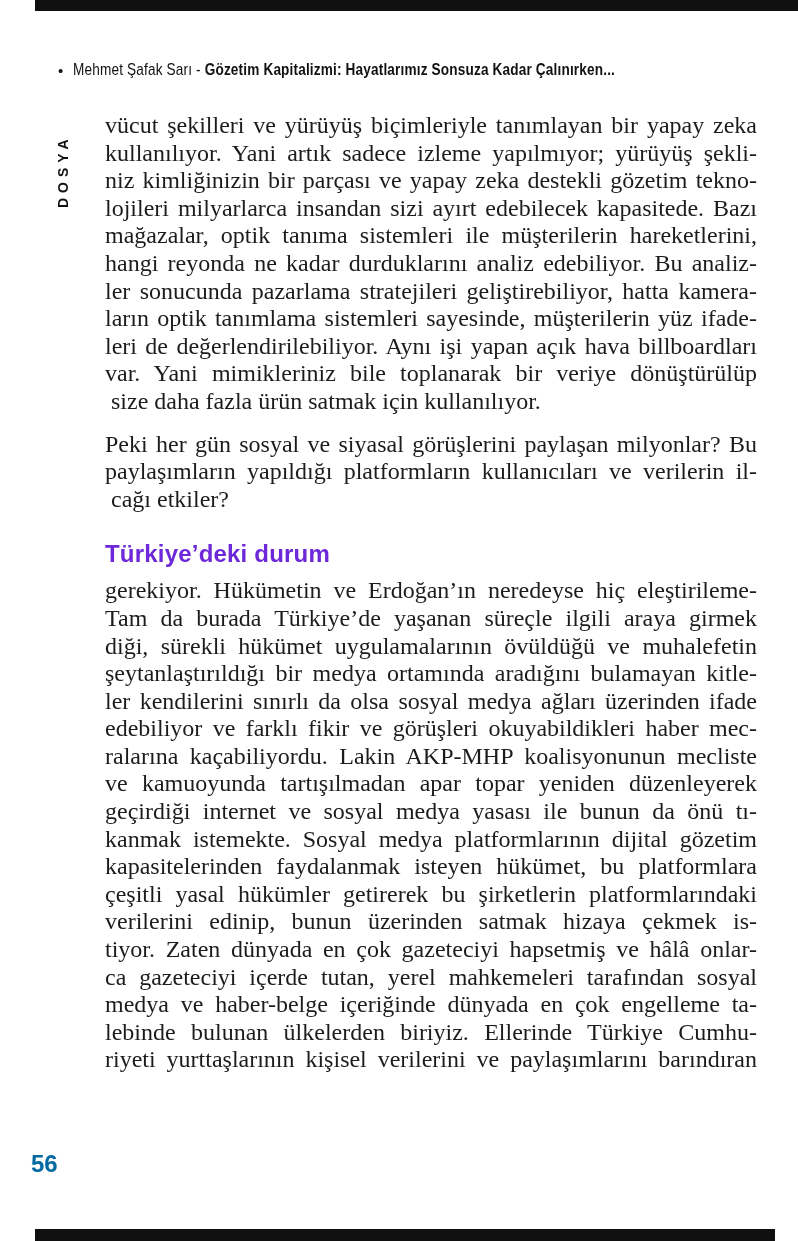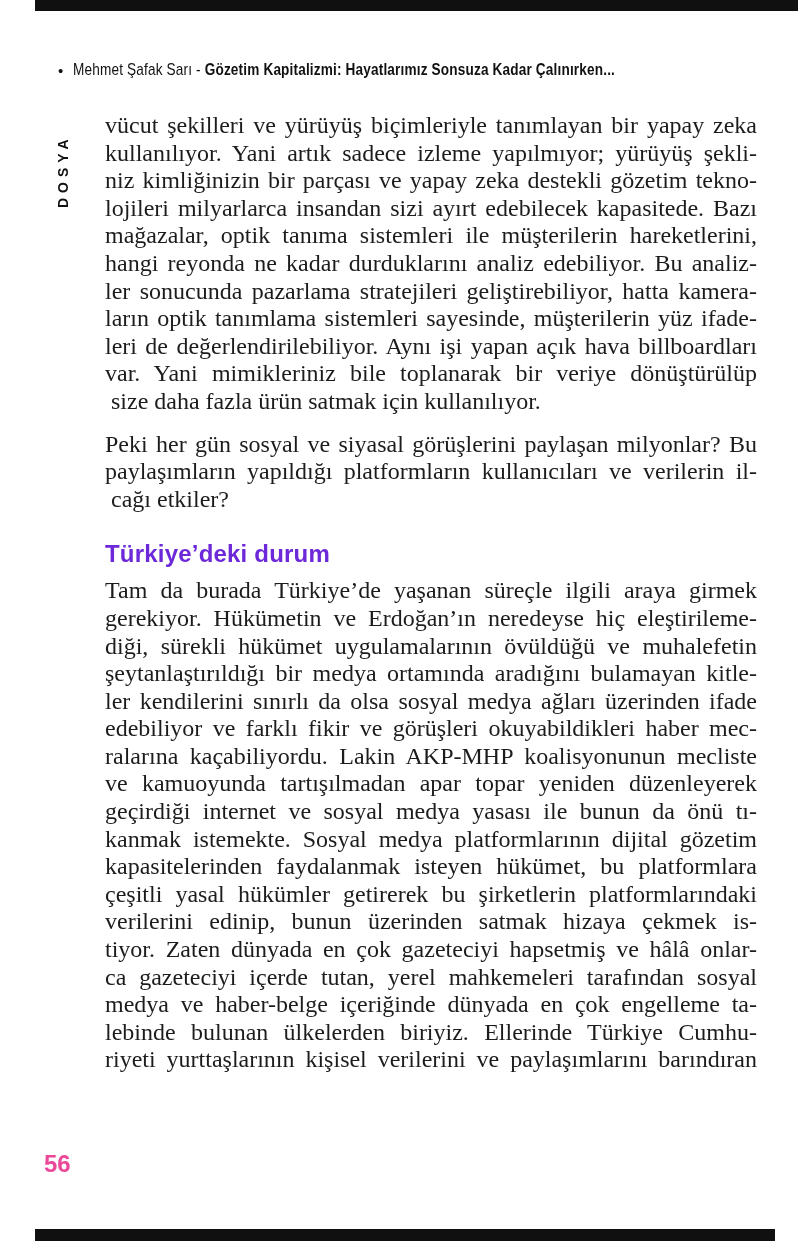--- a/index.html
+++ b/index.html
@@ -81,25 +81,25 @@
     margin: 27px 0 9px 0;
     font-family: "Liberation Sans", sans-serif;
     font-weight: 600;
     font-size: 24px;
     letter-spacing: 0.2px;
     color: #6d28d9;
   }
 
   .page-number {
     position: absolute;
-    left: 44px; top: 1150px;
+    left: 31px; top: 1150px;
     font-family: "Liberation Sans", sans-serif;
     font-weight: 600;
     font-size: 24px;
-    color: #ec4899;
+    color: #0369a1;
   }
 </style>
 </head>
 <body>
 
 <div class="page">
 
   <div class="bar bar-top"></div>
 
   <div class="header">
@@ -123,22 +123,22 @@
         <div class="line">var. Yani mimikleriniz bile toplanarak bir veriye dönüştürülüp</div>
         <div class="line last">size daha fazla ürün satmak için kullanılıyor.</div>
       </div>
       <div class="paragraph">
         <div class="line">Peki her gün sosyal ve siyasal görüşlerini paylaşan milyonlar? Bu</div>
         <div class="line">paylaşımların yapıldığı platformların kullanıcıları ve verilerin il-</div>
         <div class="line last">cağı etkiler?</div>
       </div>
       <h2 class="section-heading">Türkiye’deki durum</h2>
       <div class="paragraph">
+        <div class="line">gerekiyor. Hükümetin ve Erdoğan’ın neredeyse hiç eleştirileme-</div>
         <div class="line">Tam da burada Türkiye’de yaşanan süreçle ilgili araya girmek</div>
-        <div class="line">gerekiyor. Hükümetin ve Erdoğan’ın neredeyse hiç eleştirileme-</div>
         <div class="line">diği, sürekli hükümet uygulamalarının övüldüğü ve muhalefetin</div>
         <div class="line">şeytanlaştırıldığı bir medya ortamında aradığını bulamayan kitle-</div>
         <div class="line">ler kendilerini sınırlı da olsa sosyal medya ağları üzerinden ifade</div>
         <div class="line">edebiliyor ve farklı fikir ve görüşleri okuyabildikleri haber mec-</div>
         <div class="line">ralarına kaçabiliyordu. Lakin AKP-MHP koalisyonunun mecliste</div>
         <div class="line">ve kamuoyunda tartışılmadan apar topar yeniden düzenleyerek</div>
         <div class="line">geçirdiği internet ve sosyal medya yasası ile bunun da önü tı-</div>
         <div class="line">kanmak istemekte. Sosyal medya platformlarının dijital gözetim</div>
         <div class="line">kapasitelerinden faydalanmak isteyen hükümet, bu platformlara</div>
         <div class="line">çeşitli yasal hükümler getirerek bu şirketlerin platformlarındaki</div>

